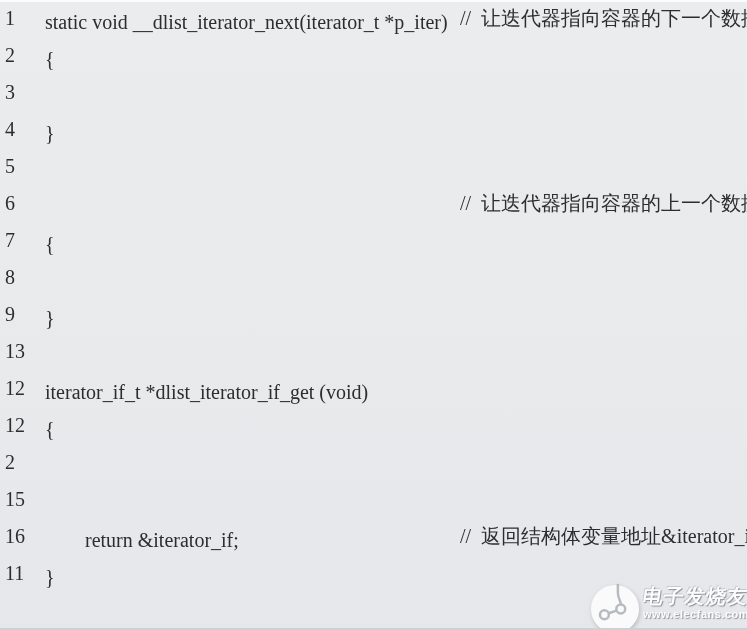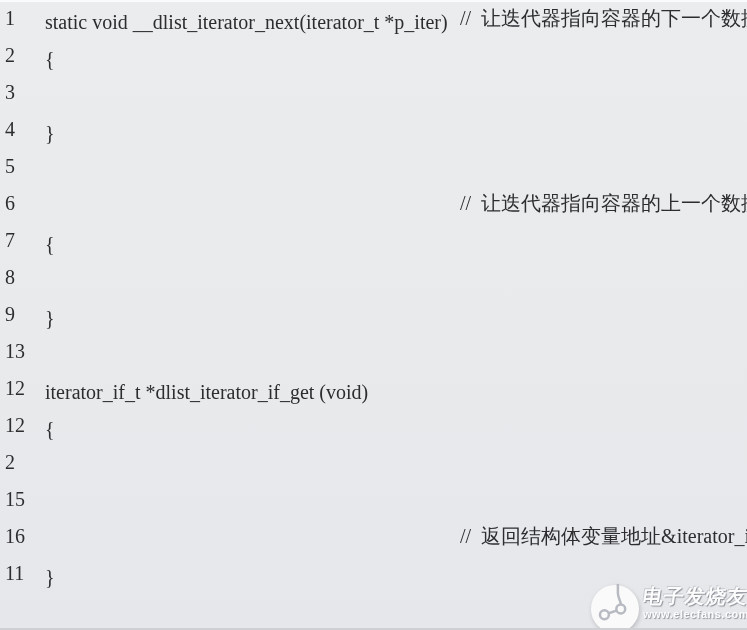--- a/index.html
+++ b/index.html
@@ -185,20 +185,21 @@
   </div>
 
 
   <div class="code-line">
     <span class="line-number">15</span>
     <span class="code-comment"></span>
   </div>
 
   <div class="code-line">
     <span class="line-number">16</span>
+    <span class="code-text indent-1">return &amp;iterator_if;</span>
     <span class="code-comment">//  返回结构体变量地址&amp;iterator_if</span>
   </div>
 
   <div class="code-line">
     <span class="line-number">11</span>
     <span class="code-text">}</span>
     <span class="code-comment"></span>
   </div>
 </div>
 

